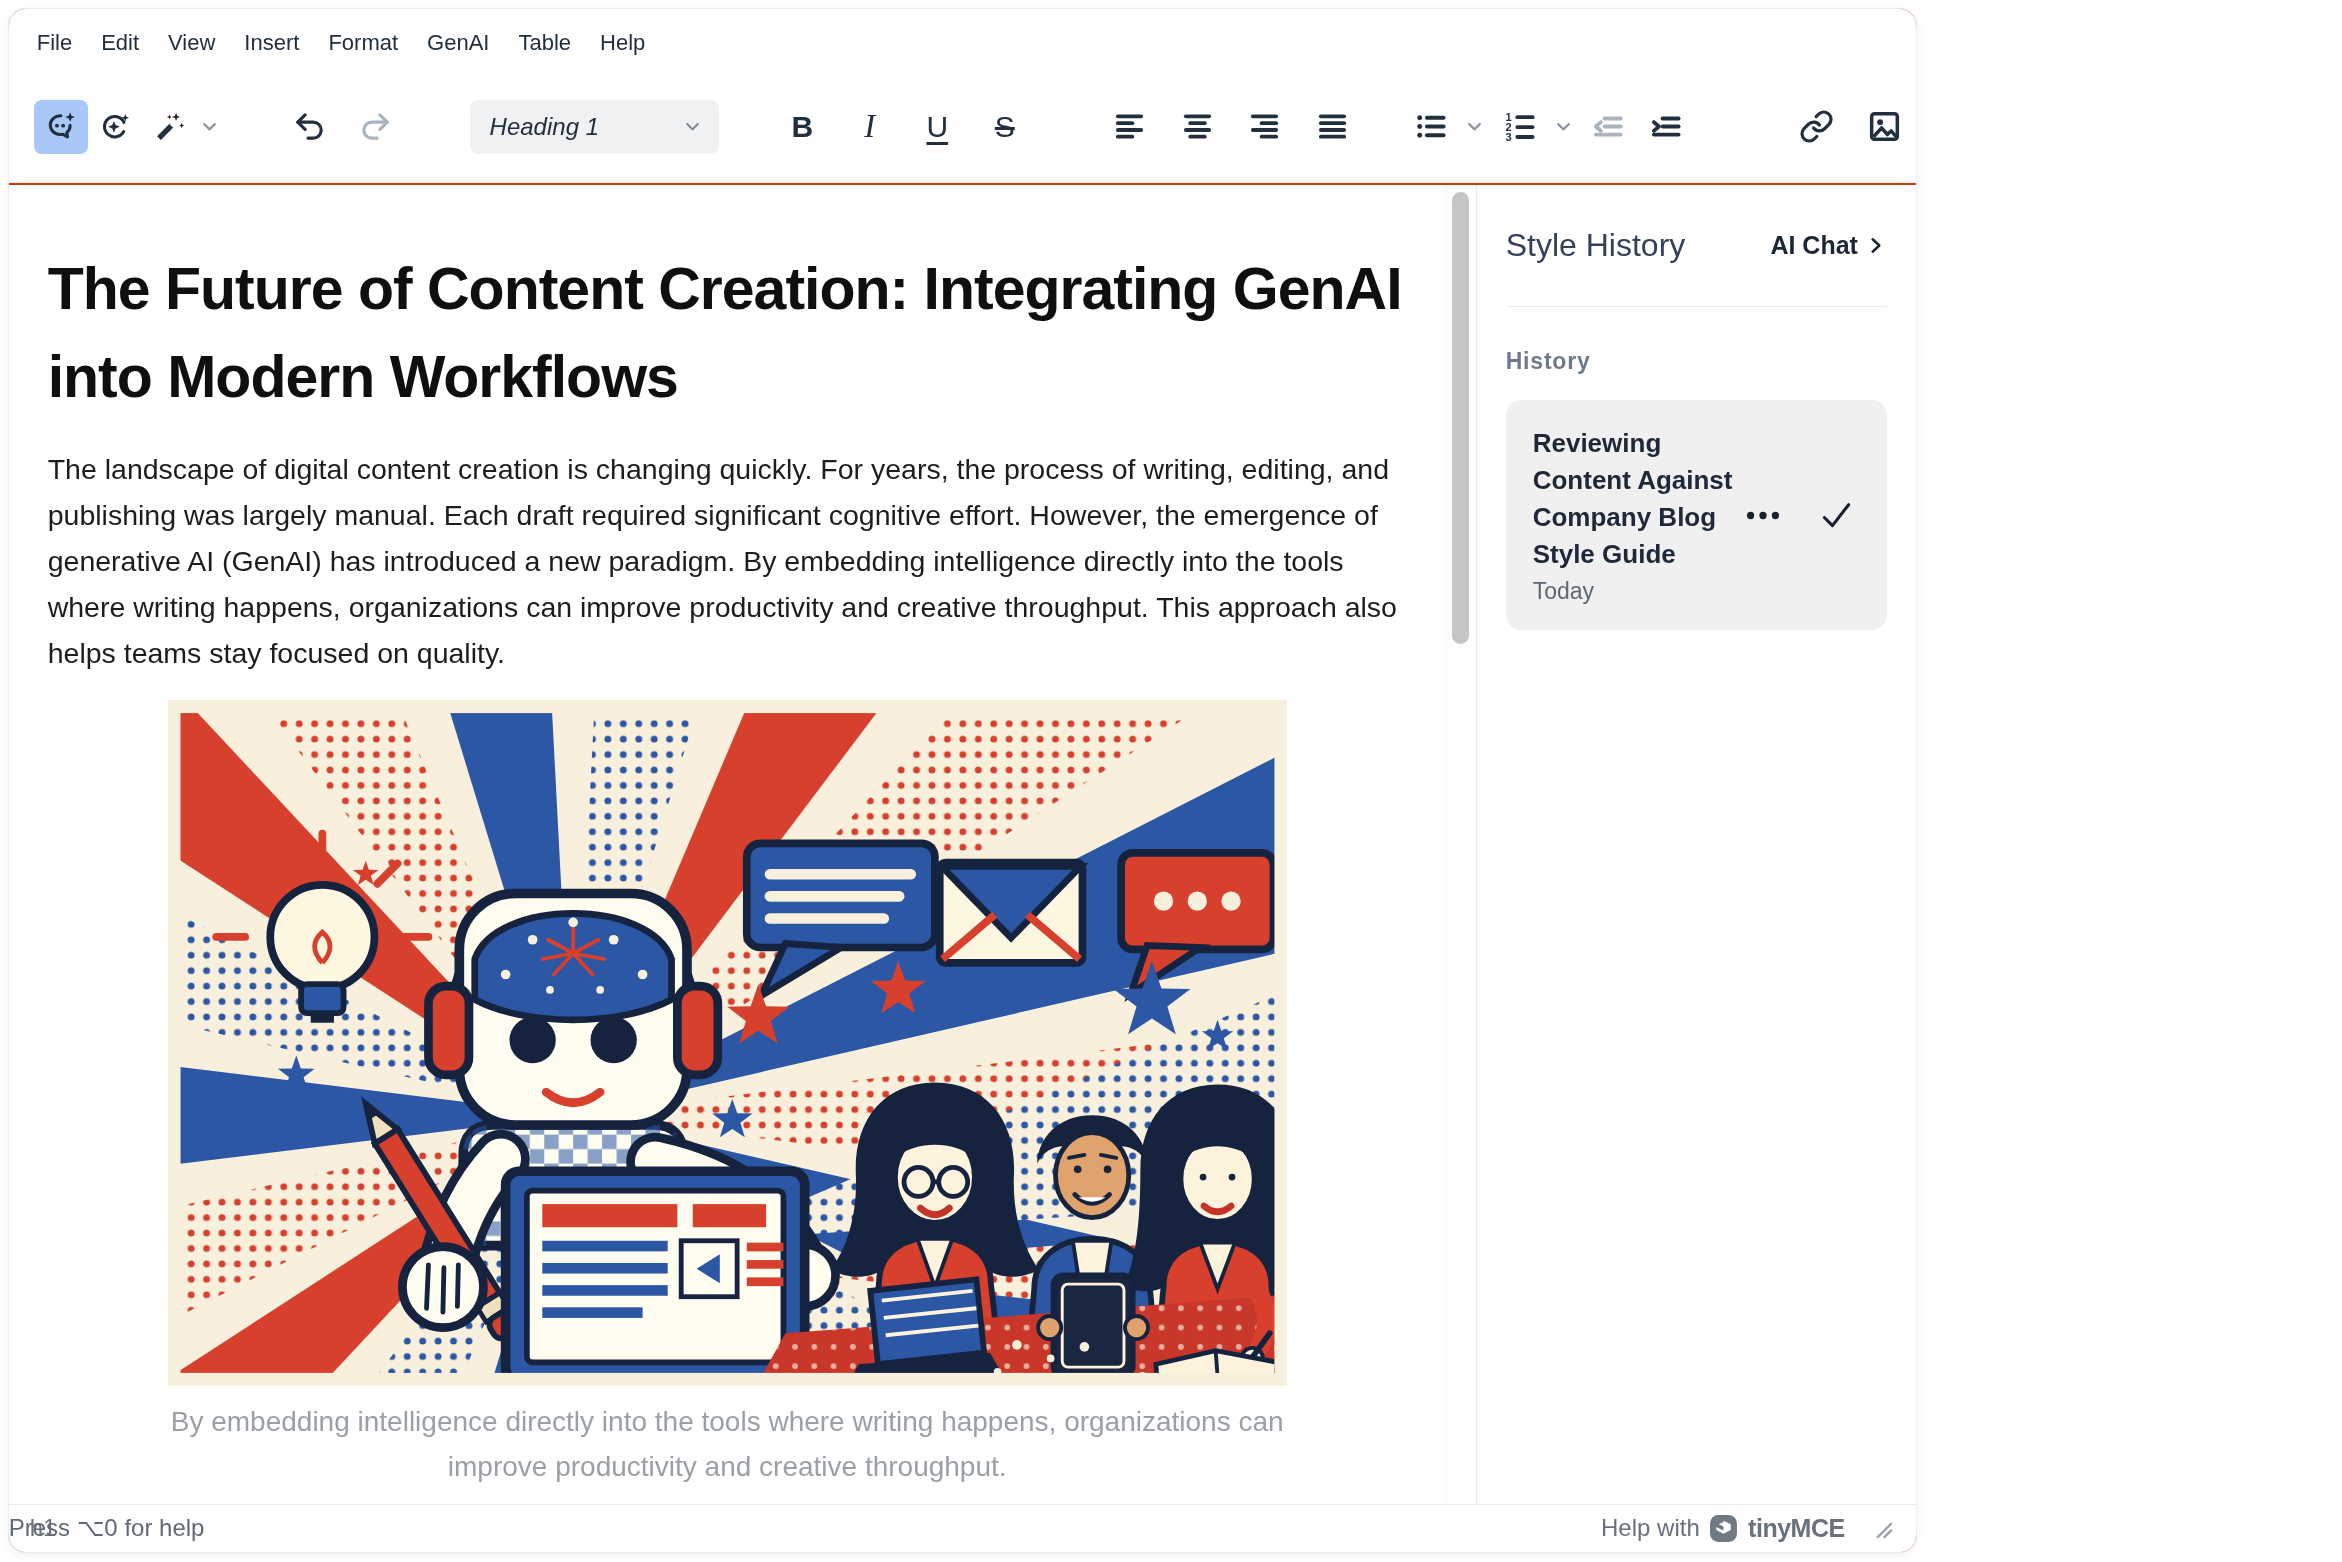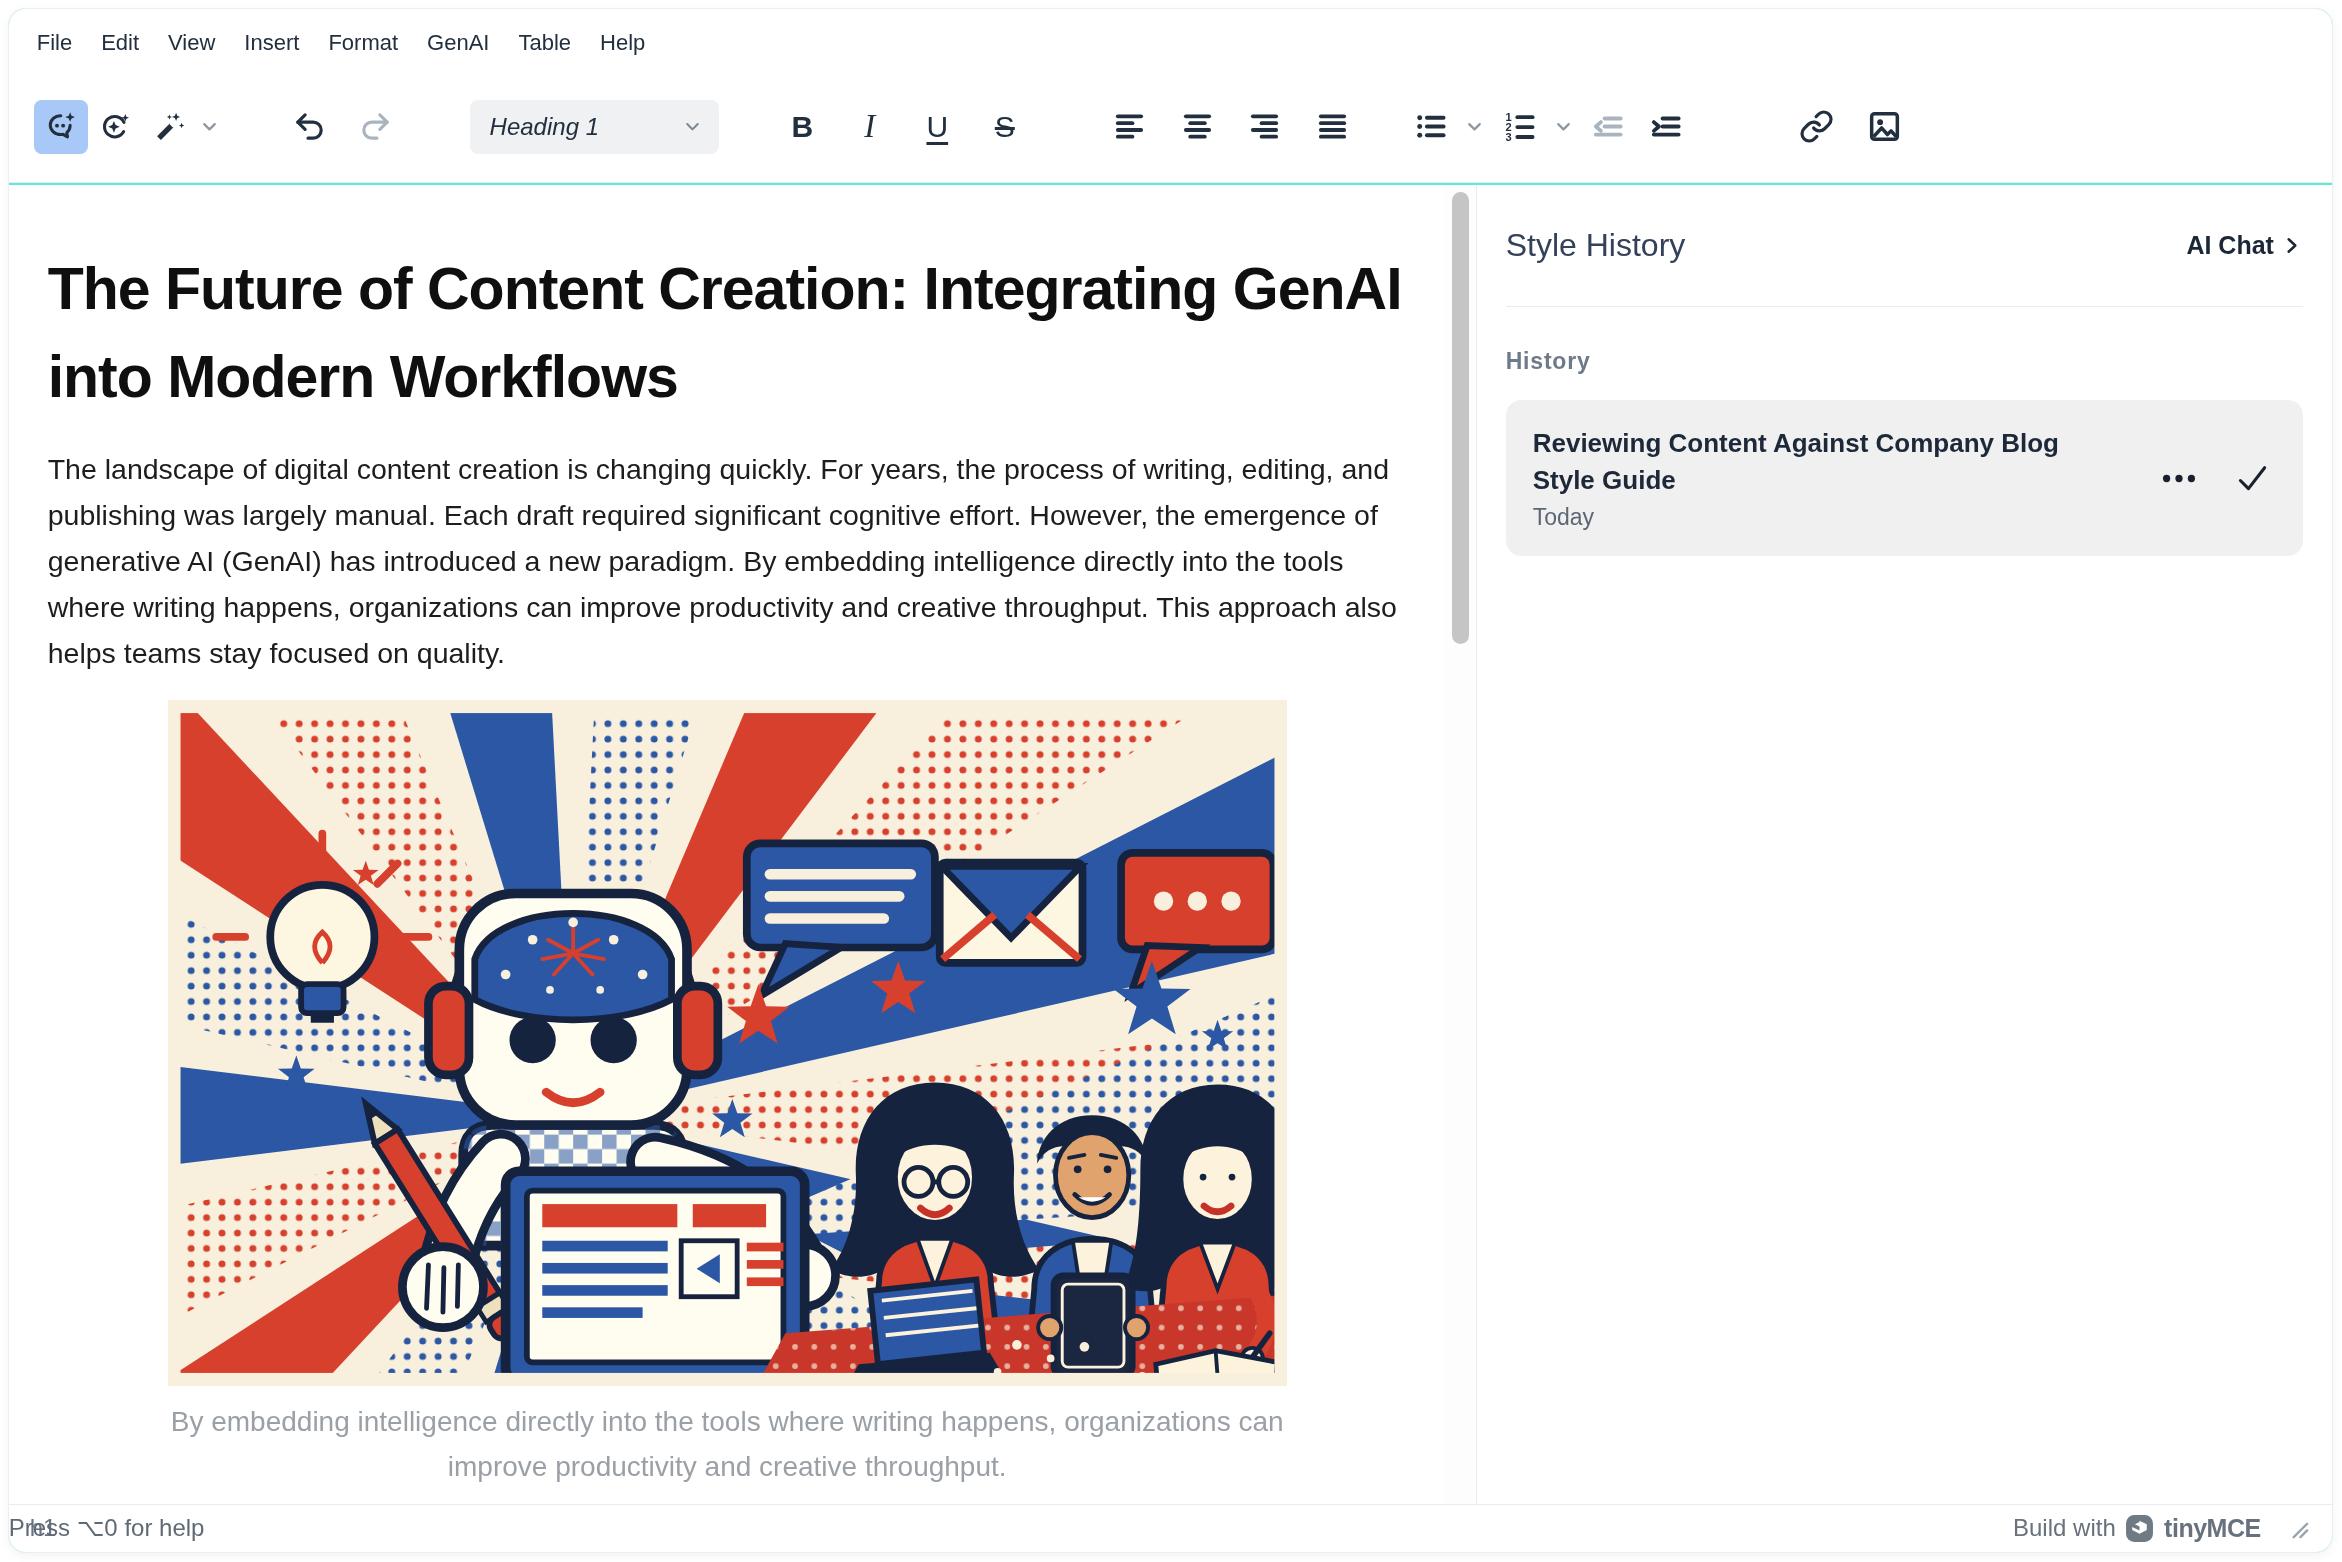--- a/index.html
+++ b/index.html
@@ -1,17 +1,17 @@
 <!DOCTYPE html>
 <html><head>
 <meta charset="utf-8">
 <style>
   * { margin:0; padding:0; box-sizing:border-box; }
   html,body { width:2342px; height:1562px; background:#fff; font-family:"Liberation Sans","DejaVu Sans",sans-serif; }
-  .window { position:absolute; left:7.7px; top:7.7px; width:2325px; height:1545px; background:#5eead4;
+  .window { position:absolute; left:7.7px; top:7.7px; width:1909px; height:1545px; background:#c2410c;
             border:1.9px solid #eceef1; border-radius:17.4px; overflow:hidden; box-shadow:0 2.9px 9.7px rgba(0,0,0,.05); }
 
   
   .topbar { position:absolute; top:0; left:0; right:0; height:174px; border-bottom:1.9px solid #e9ecef; background:#fff; }
   .menubar { position:absolute; top:15.4px; left:13.5px; display:flex; }
   .menu-item { font-size:22px; color:#222f3e; padding:5.8px 14.5px; border-radius:5.8px; cursor:default; }
   .toolbar { position:absolute; top:91px; left:25px; display:flex; align-items:center; }
   .tgroup { display:flex; align-items:center; }
   .tbtn { width:54px; height:54px; border-radius:7.7px; display:flex; align-items:center; justify-content:center; }
   .tbtn svg { width:35px; height:35px; }
@@ -547,21 +547,21 @@
             <path d="M4 14.5 10 20.5 22 5" fill="none" stroke="#19212e" stroke-width="2.3" stroke-linecap="round" stroke-linejoin="round"></path>
           </svg>
       </div>
     </div>
   </div>
 
   <div class="statusbar">
     <div class="sb-path">h1</div>
     <div class="sb-help">Press ⌥0 for help</div>
     <div class="sb-brand">
-      <span class="bw">Build with</span>
+      <span class="bw">Help with</span>
       <svg width="29" height="29" viewBox="0 0 28 28">
         <rect x="1" y="1" width="26" height="26" rx="8" fill="#707a85"></rect>
         <path d="M14 6.5l7 3.5v5.5l-7 3.5-7-3.5v-3l7 3.5v-4L9.5 10 14 7.8l4.5 2.2L14 12.2" fill="#fff"></path>
       </svg>
       <span class="bn">tinyMCE</span>
       <svg class="resize" width="25" height="25" viewBox="0 0 26 26">
         <path d="M22 8 8 22M22 15l-7 7" stroke="#9aa2ab" stroke-width="2.4" stroke-linecap="round"></path>
       </svg>
     </div>
   </div>

